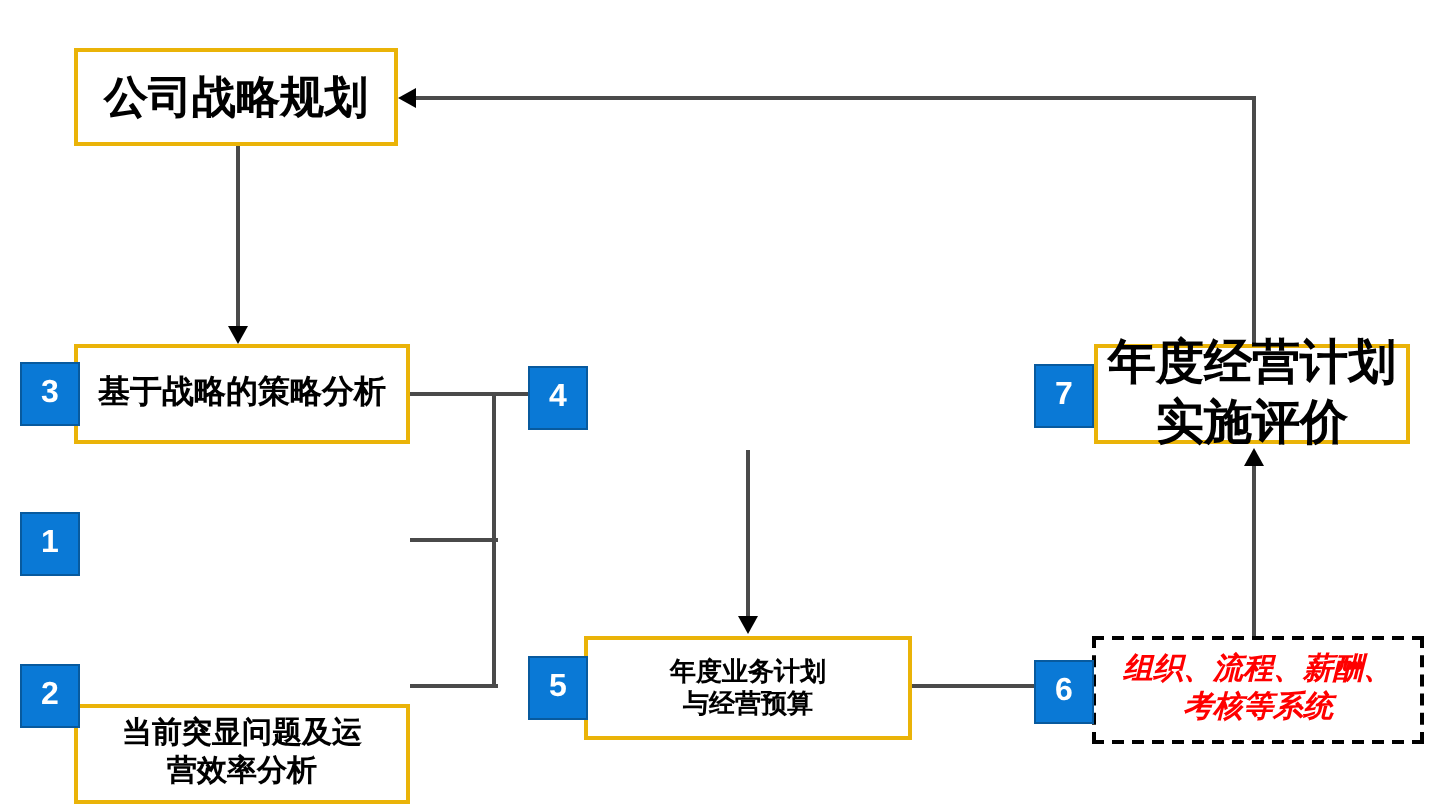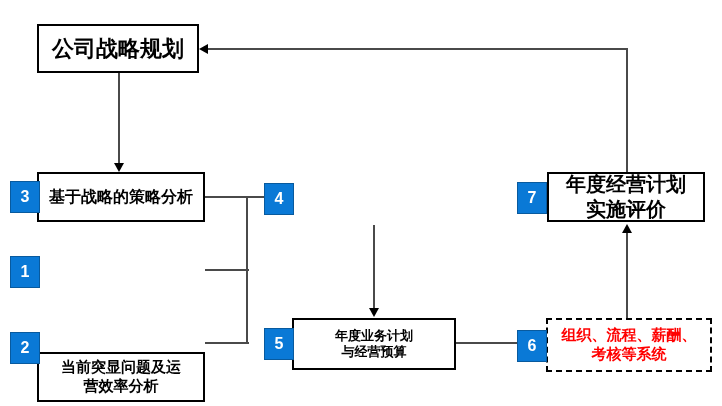--- a/index.html
+++ b/index.html
@@ -7,21 +7,21 @@
     position:relative;
     width:722px;height:406px;
     background:#ffffff;
     font-family:"Liberation Sans","DejaVu Sans",sans-serif;
     overflow:hidden;
   }
   .node{
     position:absolute;
     box-sizing:border-box;
     background:#ffffff;
-    border:2px solid #000000;
+    border:2px solid #eab308;
     display:flex;align-items:center;justify-content:center;
     text-align:center;
     font-weight:bold;
     color:#000000;
     z-index:2;
   }
   .node .lbl{white-space:pre-line;line-height:1.25;}
   .node.dashed{border:2px dashed #000000;}
   .node.red{color:#ff0000;}
   .badge{
@@ -43,22 +43,22 @@
   .arrow.up{border-left:5px solid transparent;border-right:5px solid transparent;border-bottom:9px solid #000000;}
   .arrow.left{border-top:5px solid transparent;border-bottom:5px solid transparent;border-right:9px solid #000000;}
 
   
   #box-top{left:37px;top:24px;width:162px;height:49px;font-size:22px;}
   #box-3{left:37px;top:172px;width:168px;height:50px;font-size:16px;}
   #box-1{left:37px;top:247px;width:168px;height:48px;font-size:18px;}
   #box-2{left:37px;top:320px;width:168px;height:50px;font-size:15px;margin-top:32px;}
   #box-4{left:292px;top:173px;width:166px;height:52px;font-size:18px;}
   #box-5{left:292px;top:318px;width:164px;height:52px;font-size:13px;}
-  #box-7{left:547px;top:172px;width:158px;height:50px;font-size:20px;}
-  #box-6{left:546px;top:318px;width:166px;height:54px;font-size:15px;}
+  #box-7{left:547px;top:172px;width:158px;height:50px;font-size:24px;}
+  #box-6{left:546px;top:318px;width:166px;height:54px;font-size:15px;font-style:italic;}
 
   
   #badge-3{left:10px;top:181px;}
   #badge-1{left:10px;top:256px;}
   #badge-2{left:10px;top:332px;}
   #badge-4{left:264px;top:183px;}
   #badge-5{left:264px;top:328px;}
   #badge-7{left:517px;top:182px;}
   #badge-6{left:517px;top:330px;}
 

